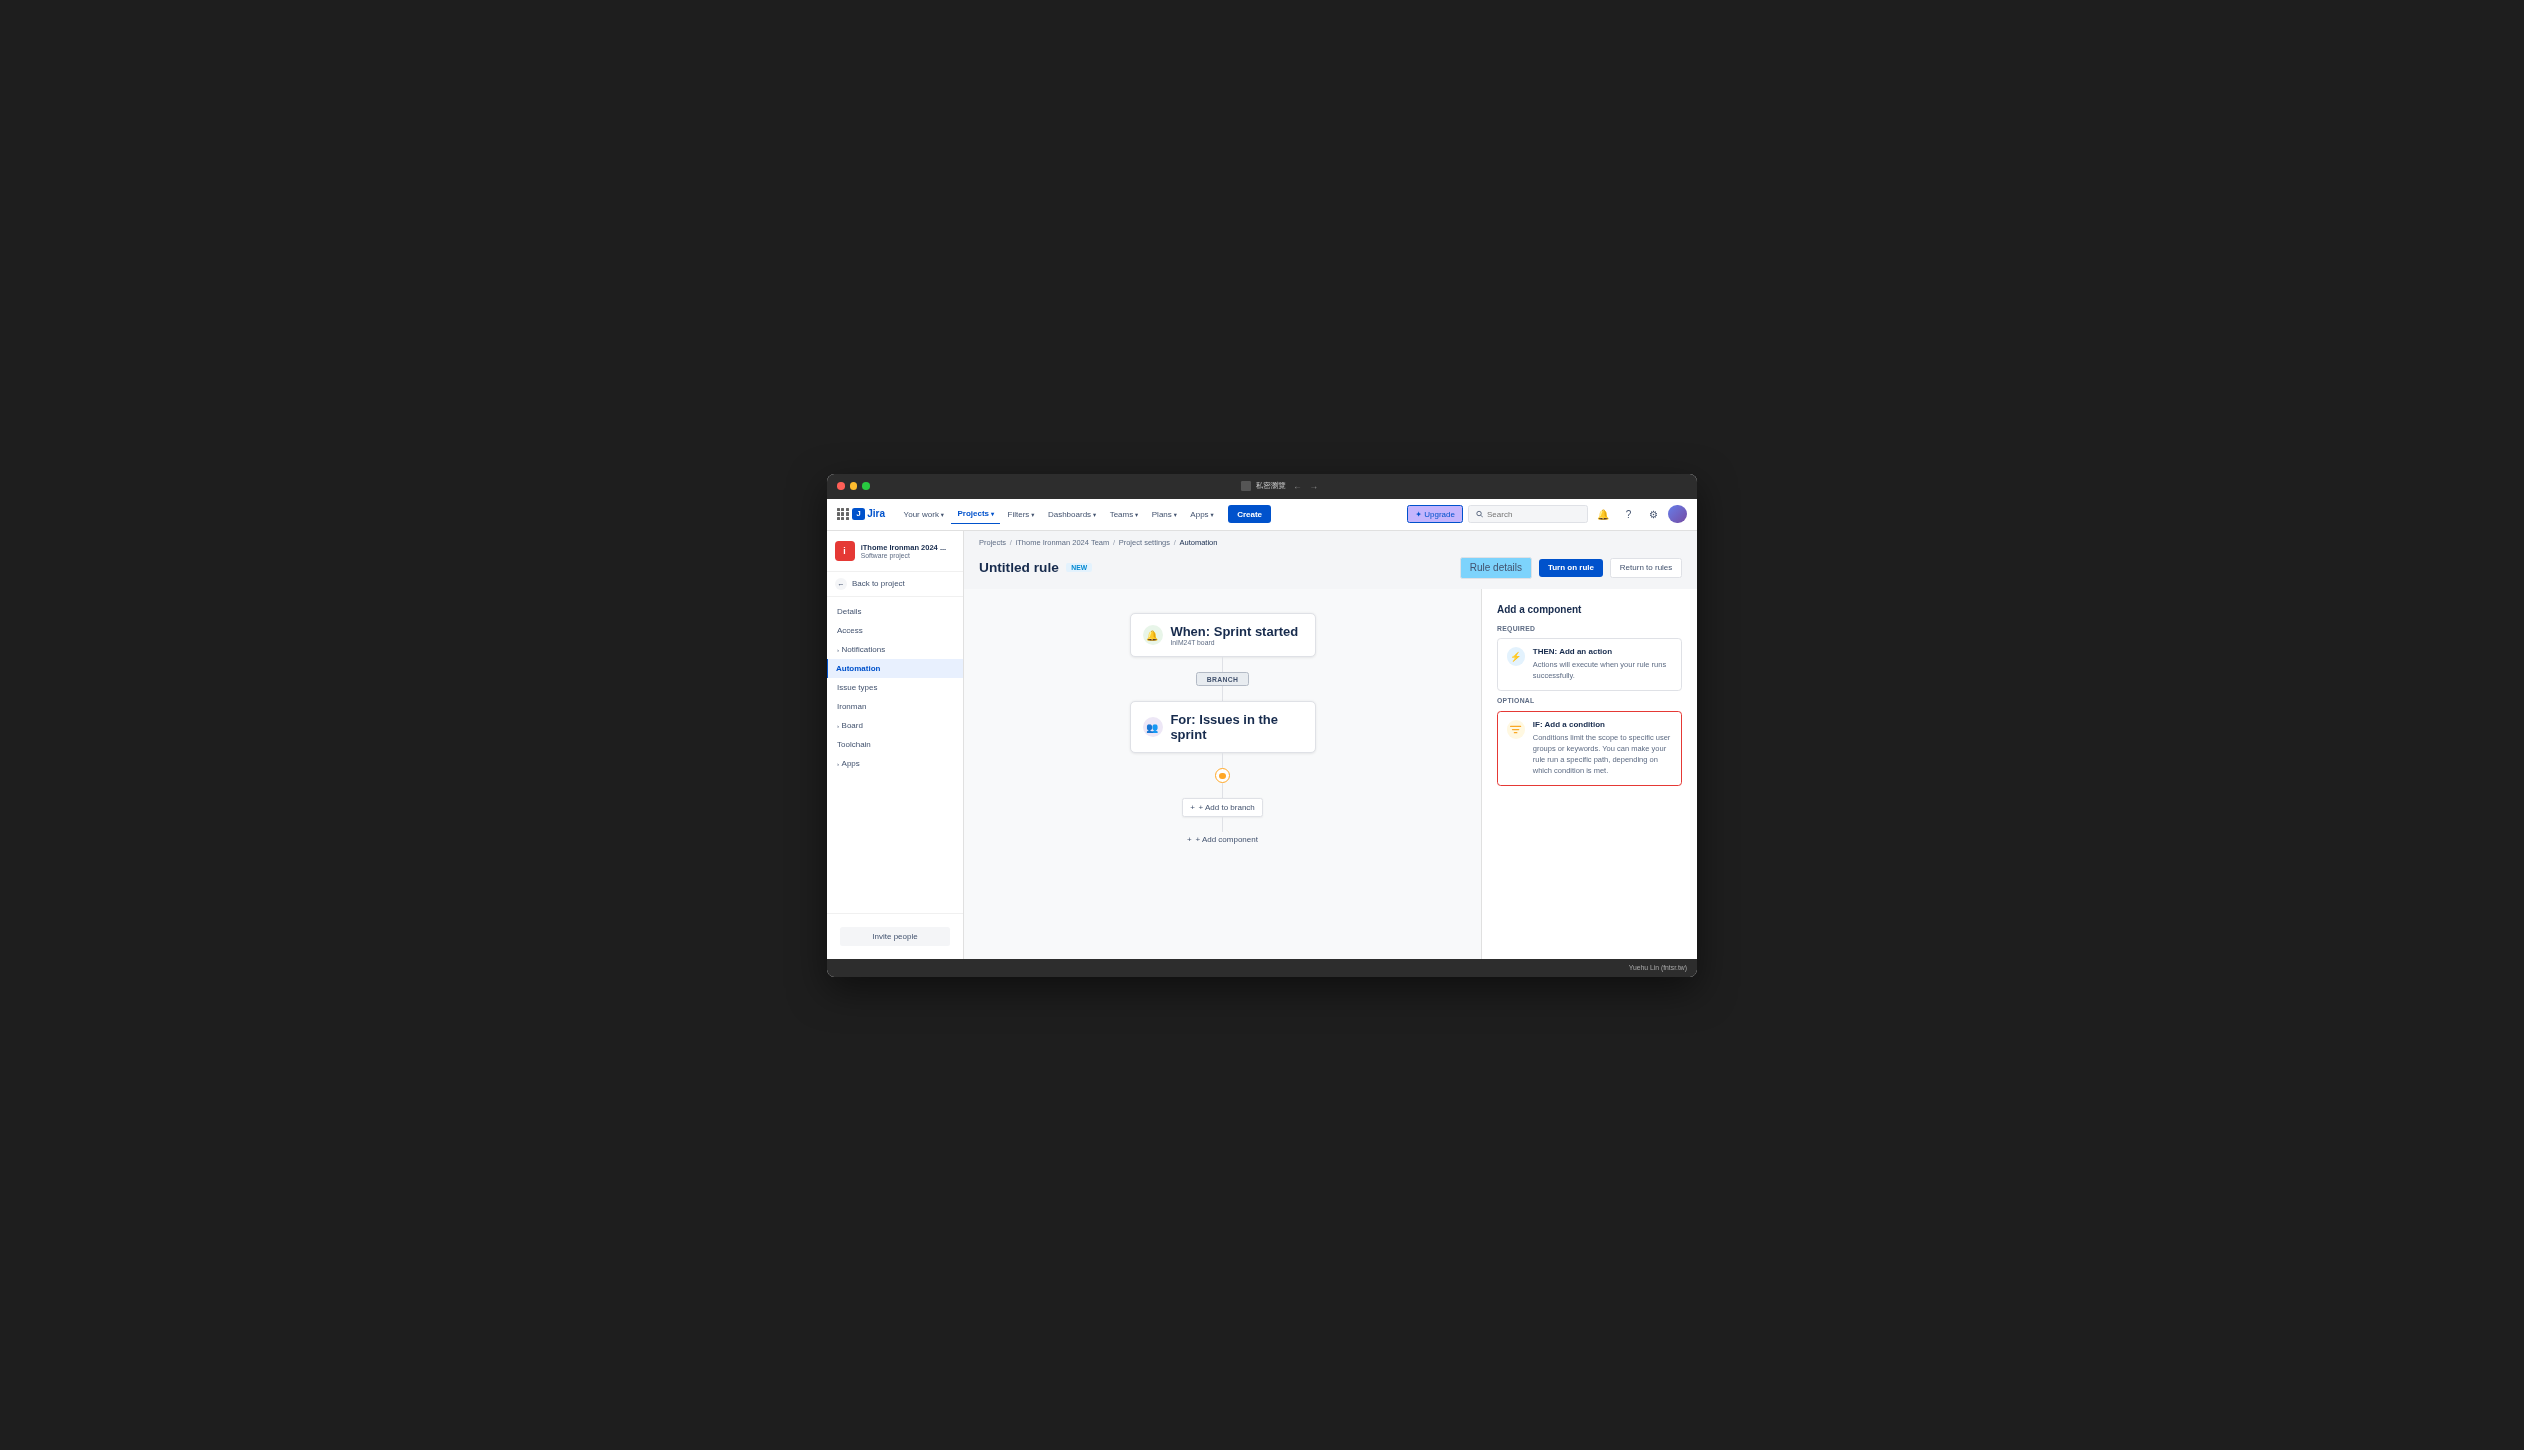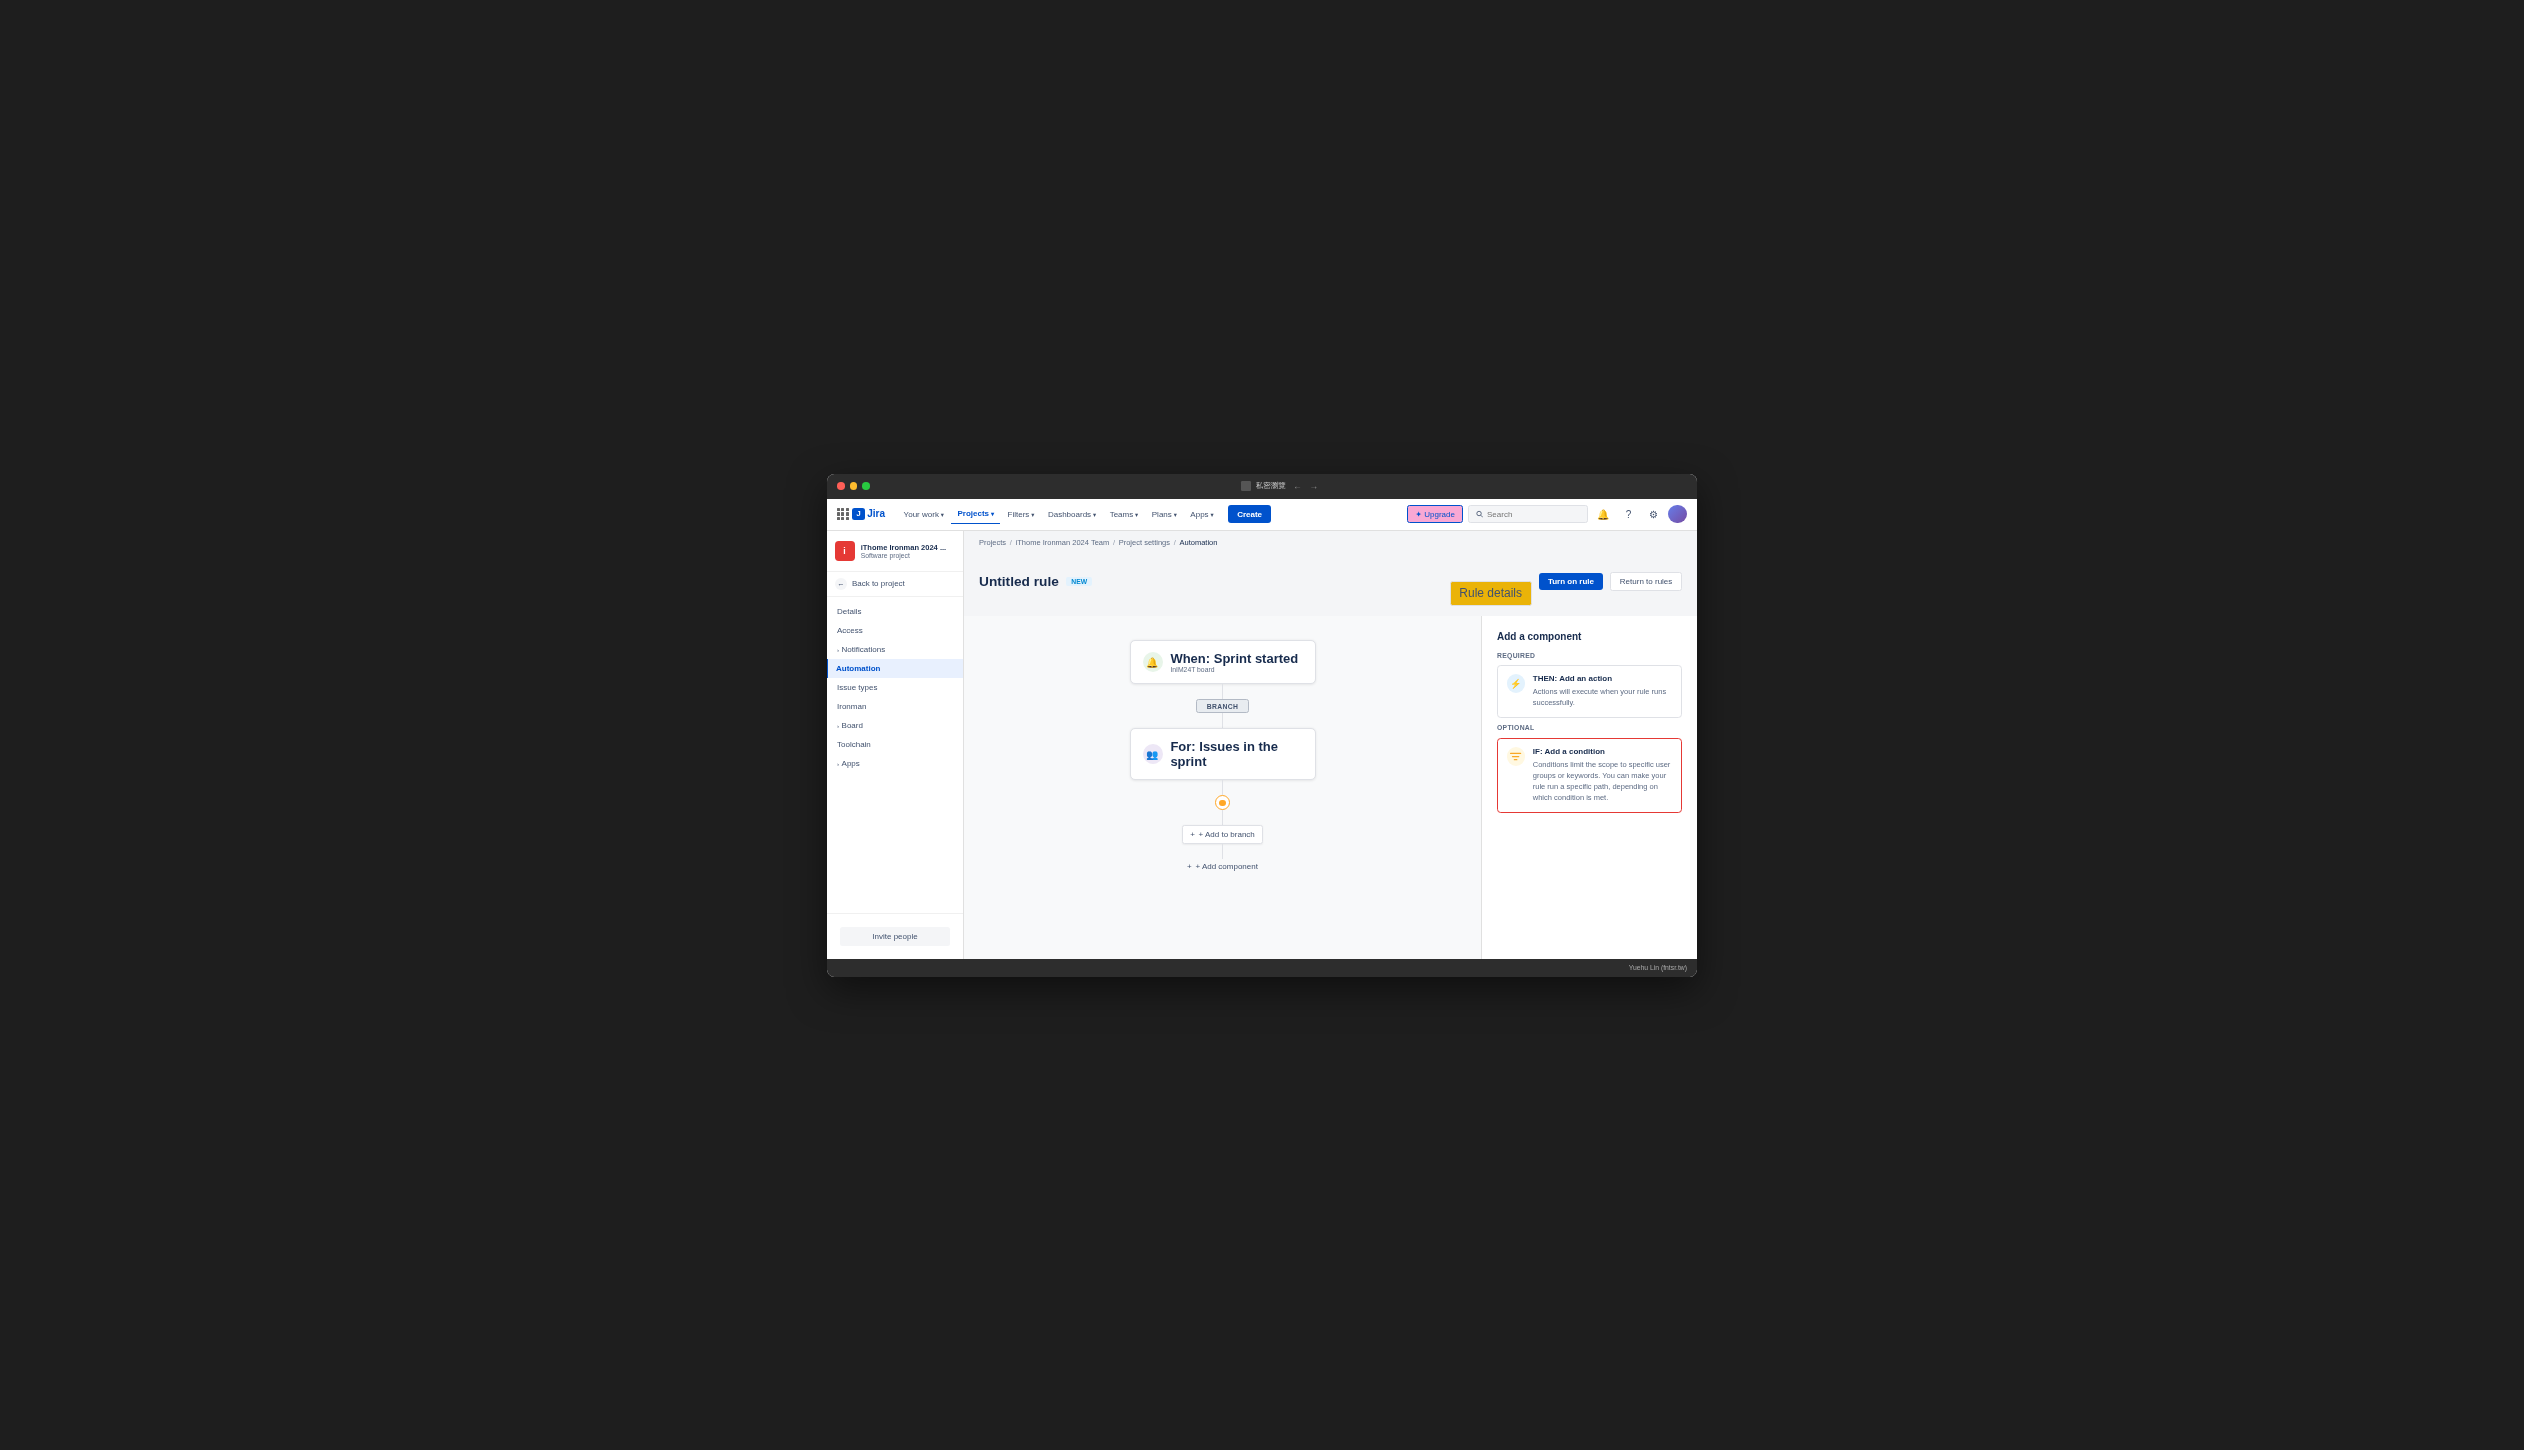--- a/index.html
+++ b/index.html
@@ -129,21 +129,21 @@
       border-bottom: 1.2px solid #0052cc;
       border-radius: 0;
     }
     .nav-chevron { font-size: 6.2px; }
     .appbar-right {
       display: flex;
       align-items: center;
       gap: 5px;
     }
     .upgrade-btn {
-      background: #f9a8d4;
+      background: #c4b5fd;
       border: 0.6px solid #0052cc;
       color: #0052cc;
       padding: 3.7px 7.5px;
       border-radius: 2.5px;
       font-size: 8px;
       cursor: pointer;
       display: flex;
       align-items: center;
       gap: 2.5px;
     }
@@ -336,28 +336,27 @@
       padding: 1.2px 5px;
       border-radius: 1.9px;
       text-transform: uppercase;
     }
     .header-actions {
       display: flex;
       align-items: center;
       gap: 7.5px;
     }
     .rule-details-btn {
-      background: #eab308;
+      background: #7dd3fc;
       border: 0.6px solid #dfe1e6;
       color: #42526e;
       padding: 4.3px 8.7px;
       border-radius: 2.5px;
-      font-size: 12px;
-      cursor: pointer;
-      margin-top: 24px;
+      font-size: 10px;
+      cursor: pointer;
     }
     .turn-on-btn {
       background: #0052cc;
       color: #fff;
       border: none;
       padding: 4.3px 8.7px;
       border-radius: 3px;
       font-size: 8px;
       font-weight: 600;
       cursor: pointer;

